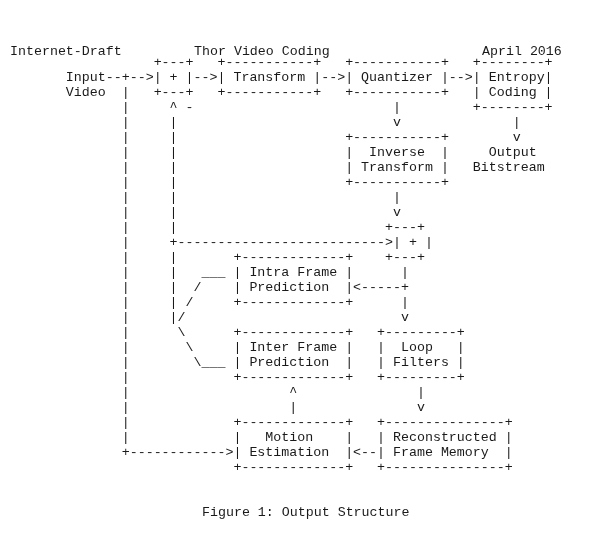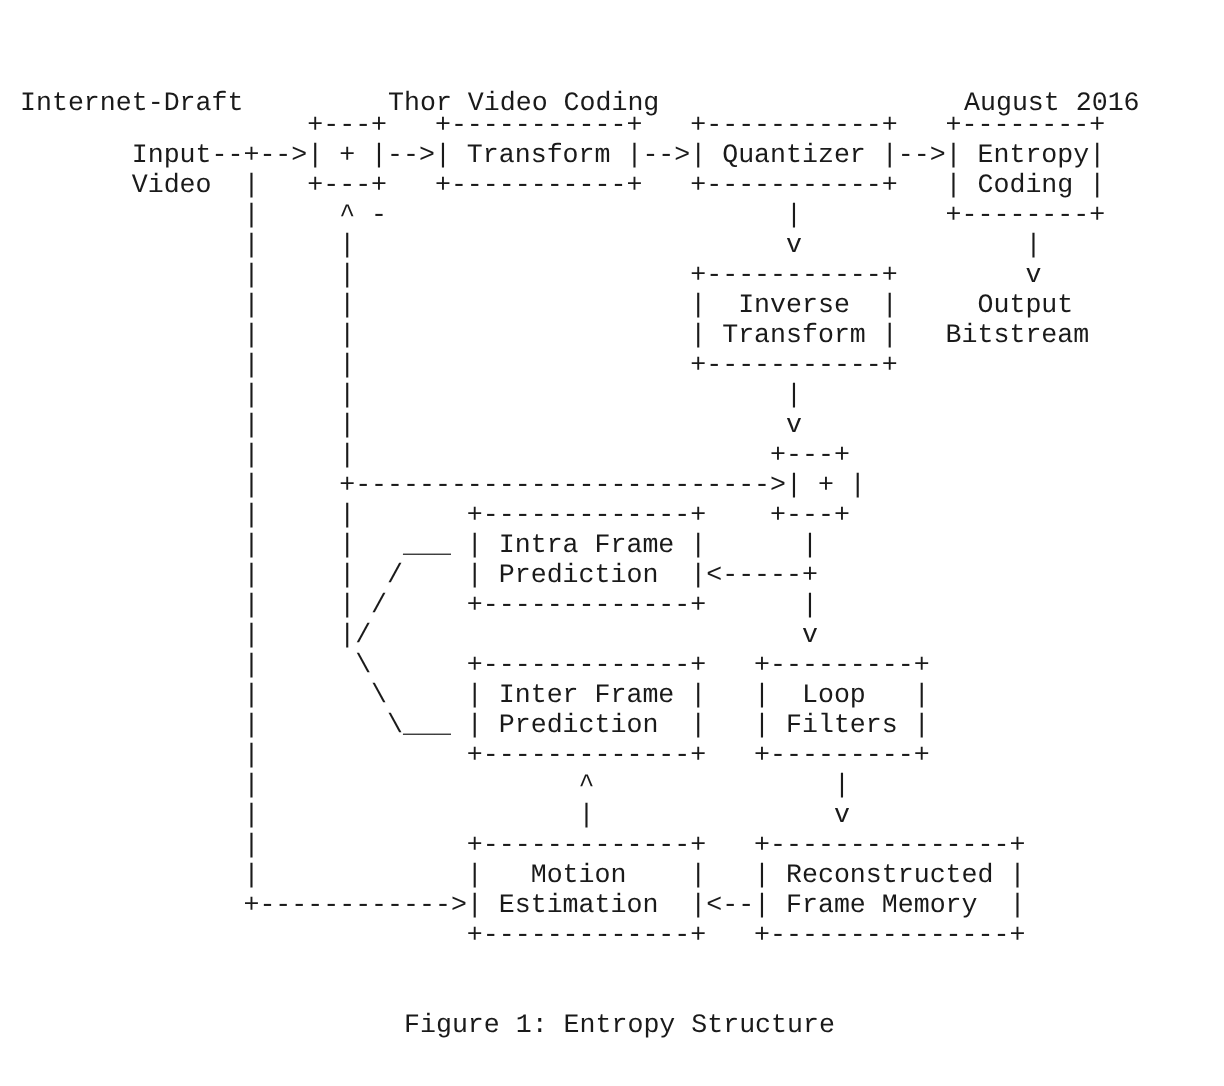--- a/index.html
+++ b/index.html
@@ -45,21 +45,21 @@
     white-space: pre;
   }
 </style>
 </head>
 <body>
 
 <div class="page">
   <div class="hdr">
     <span class="h-left">Internet-Draft</span>
     <span class="h-center">Thor Video Coding</span>
-    <span class="h-right">August 2016</span>
+    <span class="h-right">April 2016</span>
   </div>
 
   <pre class="diagram">                  +---+   +-----------+   +-----------+   +--------+
        Input--+--&gt;| + |--&gt;| Transform |--&gt;| Quantizer |--&gt;| Entropy|
        Video  |   +---+   +-----------+   +-----------+   | Coding |
               |     ^ -                         |         +--------+
               |     |                           v              |
               |     |                     +-----------+        v
               |     |                     |  Inverse  |     Output
               |     |                     | Transform |   Bitstream
@@ -77,14 +77,14 @@
               |       \     | Inter Frame |   |  Loop   |
               |        \___ | Prediction  |   | Filters |
               |             +-------------+   +---------+
               |                    ^               |
               |                    |               v
               |             +-------------+   +---------------+
               |             |   Motion    |   | Reconstructed |
               +------------&gt;| Estimation  |&lt;--| Frame Memory  |
                             +-------------+   +---------------+</pre>
 
-  <div class="caption">Figure 1: Entropy Structure</div>
+  <div class="caption">Figure 1: Output Structure</div>
 </div>
 
 </body></html>

